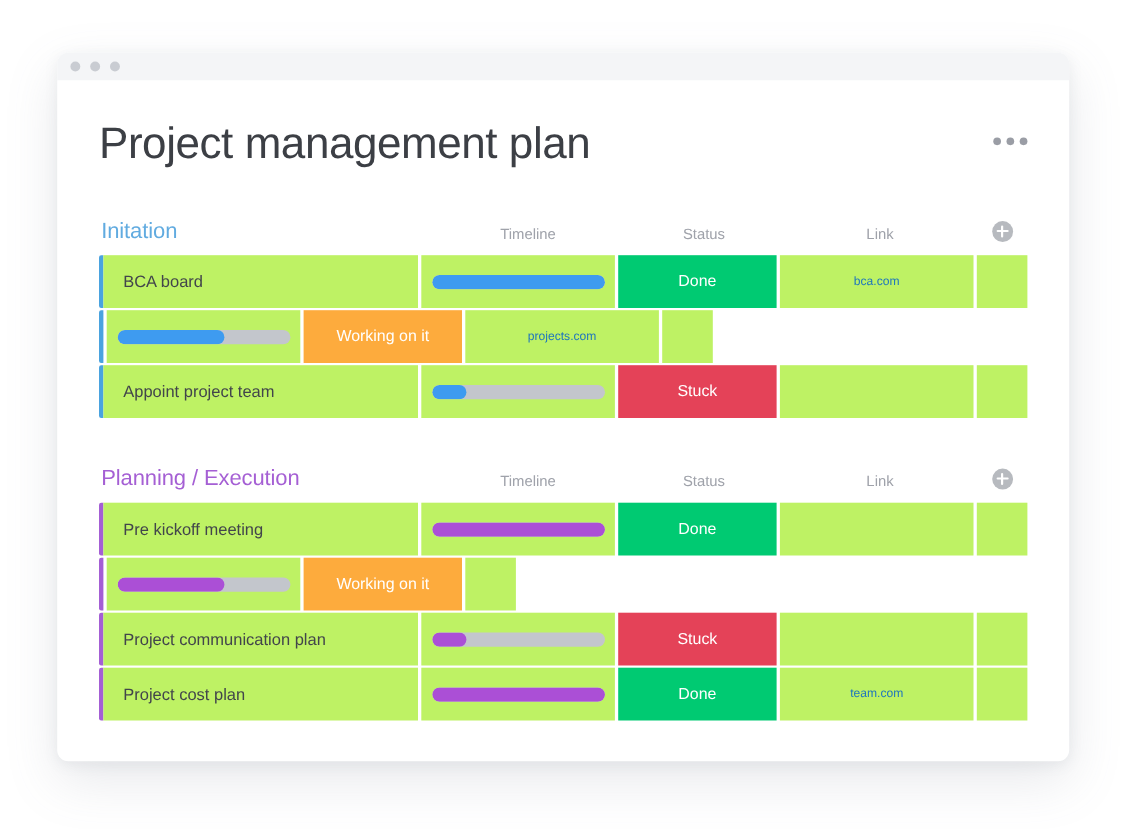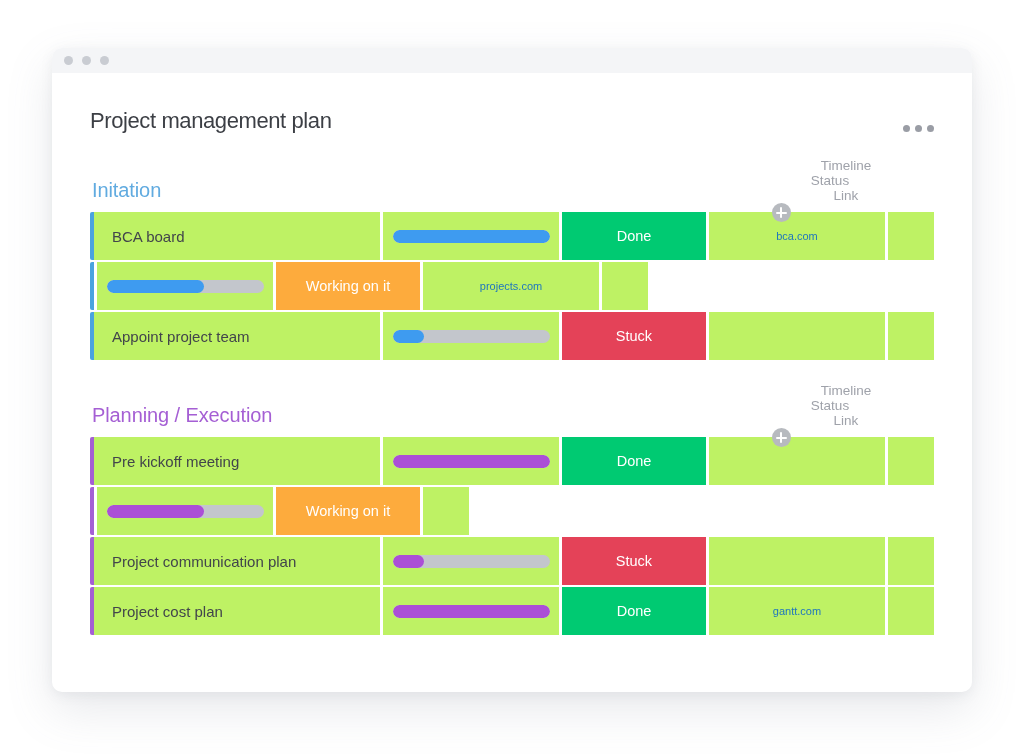--- a/index.html
+++ b/index.html
@@ -33,21 +33,21 @@
   .dot { width: 9px; height: 9px; border-radius: 50%; background: #c9ccd2; }
 
   .content { padding: 36px 38px 0 38px; }
 
   .page-head {
     display: flex;
     align-items: flex-start;
     justify-content: space-between;
   }
   .page-title {
-    font-size: 22px;
+    font-size: 40px;
     font-weight: 400;
     color: #3c3f45;
     letter-spacing: -0.4px;
     line-height: 1.1;
   }
   .kebab { display: flex; gap: 5px; align-items: center; padding-top: 16px; cursor: pointer; }
   .kebab i { width: 7px; height: 7px; border-radius: 50%; background: #9a9da5; display:block; }
 
   
   .group { margin-top: 40px; }
@@ -56,21 +56,21 @@
   .group-head {
     display: flex;
     align-items: center;
     height: 30px;
     padding-left: 2px;
   }
   .group-title { font-size: 20px; font-weight: 400; letter-spacing: -0.1px; }
   .group-title.blue { color: #61abe0; }
   .group-title.purple { color: #a55fd4; }
 
-  .head-cols { margin-left: auto; display: flex; align-items: flex-start; flex-direction: column; }
+  .head-cols { margin-left: auto; display: flex; align-items: flex-end; }
   .col-head {
     font-size: 13.5px;
     color: #9fa2aa;
     text-align: center;
     font-weight: 400;
   }
   .c-timeline { width: 176px; }
   .c-status   { width: 144px; }
   .c-link     { width: 176px; }
   .c-plus     { width: 46px; display: flex; justify-content: center; }
@@ -286,21 +286,21 @@
                 <div class="cell cell-name">Project cost plan</div>
                 <div class="cell cell-timeline">
                   <div class="bar purple">
                     <span style="width: 100%;"></span>
                   </div>
                 </div>
                 <div class="cell cell-status">
                   <div class="status-chip" style="background: rgb(0, 202, 114);">Done</div>
                 </div>
                 <div class="cell cell-link">
-                  <span class="link-text">gantt.com</span>
+                  <span class="link-text">team.com</span>
                 </div>
                 <div class="cell cell-plus"></div>
               </div>
             </div>
           </div>
         </div>
 
     </div>
   </div>
 </div>

